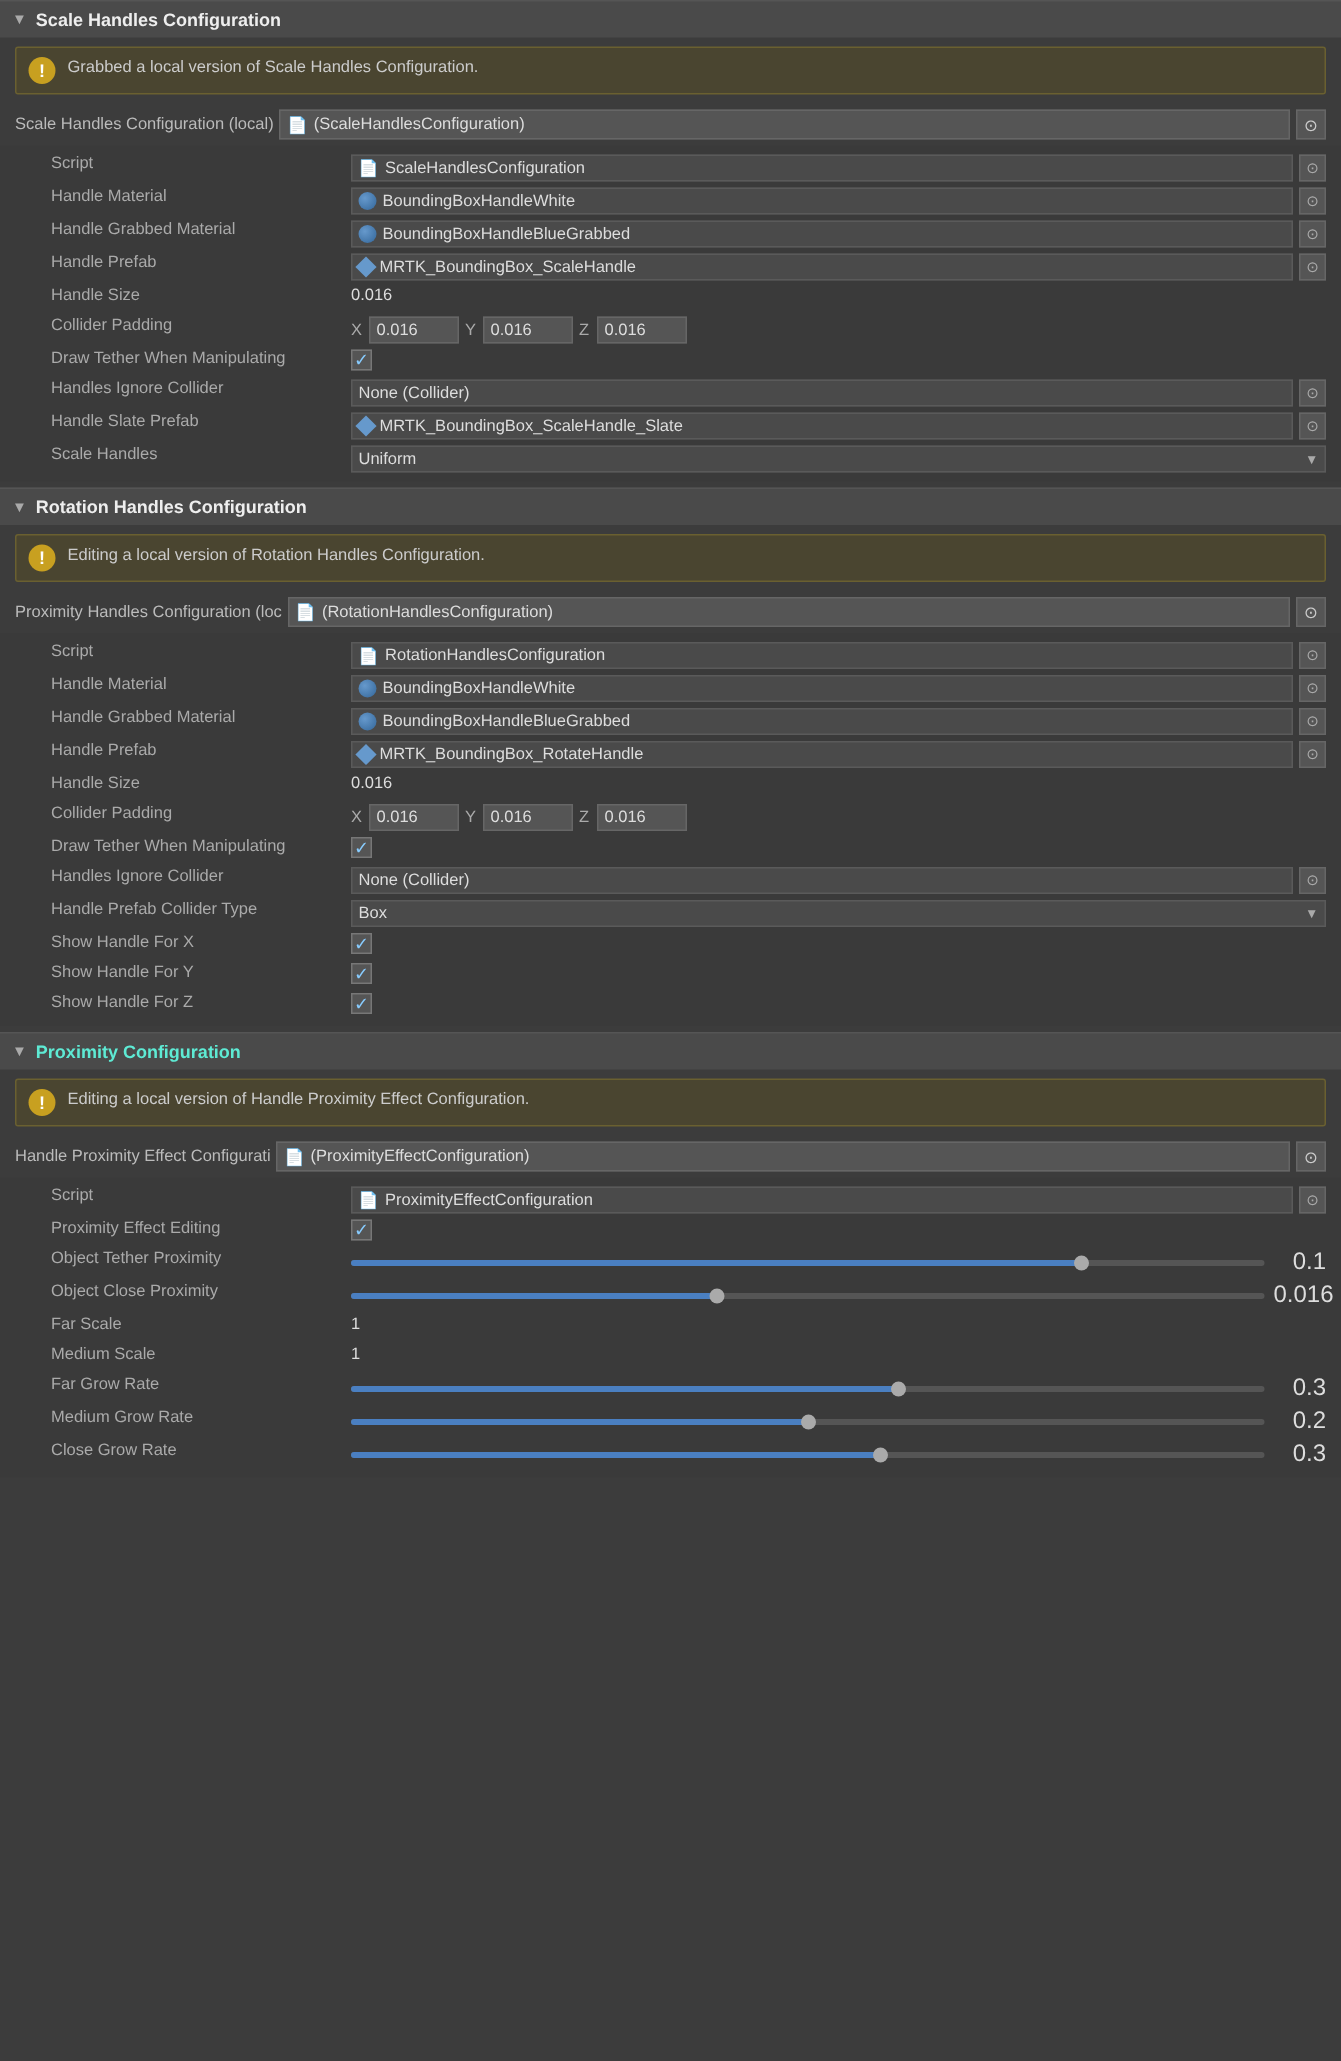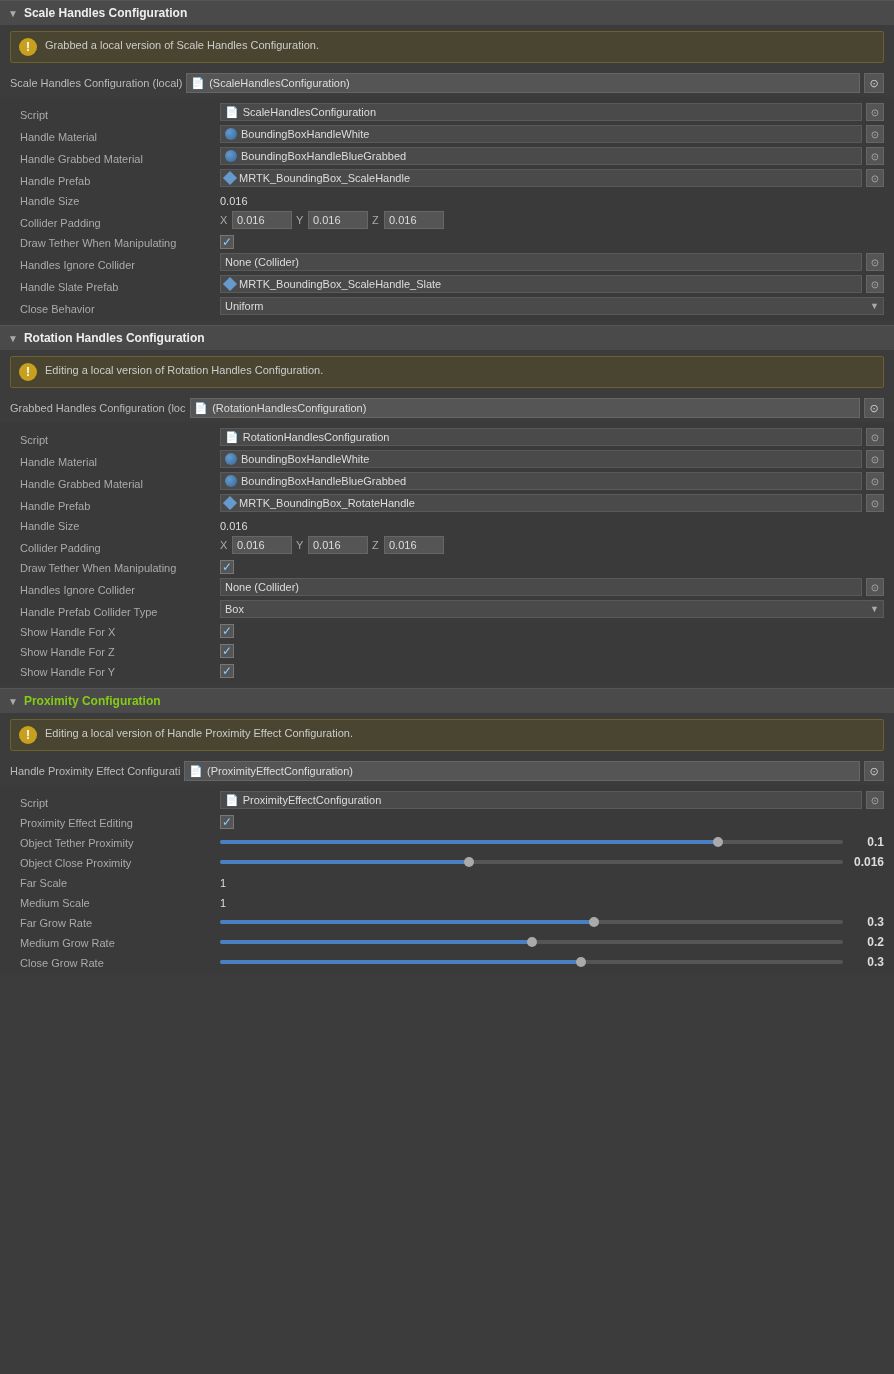--- a/index.html
+++ b/index.html
@@ -101,23 +101,24 @@
     }
 
     .properties-container {
       background: #3a3a3a;
       margin: 0 0 4px 0;
       padding: 4px 0;
     }
 
     .prop-row {
       display: flex;
-      align-items: flex-end;
+      align-items: flex-start;
       padding: 2px 10px 2px 20px;
       min-height: 20px;
+      margin-left: 14px;
     }
 
     .prop-label {
       color: #aaa;
       font-size: 11px;
       width: 200px;
       flex-shrink: 0;
     }
 
     .prop-value {
@@ -274,28 +275,27 @@
       background: #aaa;
       border-radius: 50%;
       position: absolute;
       top: -3px;
       transform: translateX(-50%);
       cursor: pointer;
     }
 
     .slider-value {
       color: #ddd;
-      font-size: 12px;
+      font-size: 16px;
       width: 35px;
       text-align: right;
-      font-weight: bold;
     }
 
     .proximity-header {
-      color: #84cc16;
+      color: #5eead4;
     }
   </style>
 </head>
 <body>
 
 <div>
   <div class="section-header">
     <span class="triangle">▼</span>
     <span>Scale Handles Configuration</span>
   </div>
@@ -410,21 +410,21 @@
         <div class="field-box field-box-full">
           <div class="diamond-icon"></div>
           <span>MRTK_BoundingBox_ScaleHandle_Slate</span>
         </div>
         <div class="field-btn">⊙</div>
       </div>
     </div>
 
 
     <div class="prop-row">
-      <span class="prop-label">Close Behavior</span>
+      <span class="prop-label">Scale Handles</span>
       <div class="prop-value">
         <div class="dropdown-field">
           <span>Uniform</span>
           <span class="dropdown-arrow">▼</span>
         </div>
       </div>
     </div>
 
   </div>
 </div>
@@ -434,21 +434,21 @@
     <span class="triangle">▼</span>
     <span>Rotation Handles Configuration</span>
   </div>
 
   <div class="warning-box">
     <div class="warning-icon">!</div>
     <span class="warning-text">Editing a local version of Rotation Handles Configuration.</span>
   </div>
 
   <div class="config-ref-row">
-    <span class="config-ref-label">Grabbed Handles Configuration (loc</span>
+    <span class="config-ref-label">Proximity Handles Configuration (loc</span>
     <div class="config-ref-field">
       <span class="doc-icon-blue">📄</span>
       <span>(RotationHandlesConfiguration)</span>
     </div>
     <div class="config-ref-btn">⊙</div>
   </div>
 
   <div class="properties-container">
 
     <div class="prop-row">
@@ -550,28 +550,28 @@
     </div>
 
     <div class="prop-row">
       <span class="prop-label">Show Handle For X</span>
       <div class="prop-value">
         <div class="checkbox checked"></div>
       </div>
     </div>
 
     <div class="prop-row">
+      <span class="prop-label">Show Handle For Y</span>
+      <div class="prop-value">
+        <div class="checkbox checked"></div>
+      </div>
+    </div>
+
+    <div class="prop-row">
       <span class="prop-label">Show Handle For Z</span>
-      <div class="prop-value">
-        <div class="checkbox checked"></div>
-      </div>
-    </div>
-
-    <div class="prop-row">
-      <span class="prop-label">Show Handle For Y</span>
       <div class="prop-value">
         <div class="checkbox checked"></div>
       </div>
     </div>
 
   </div>
 </div>
 
 <div>
   <div class="section-header">

